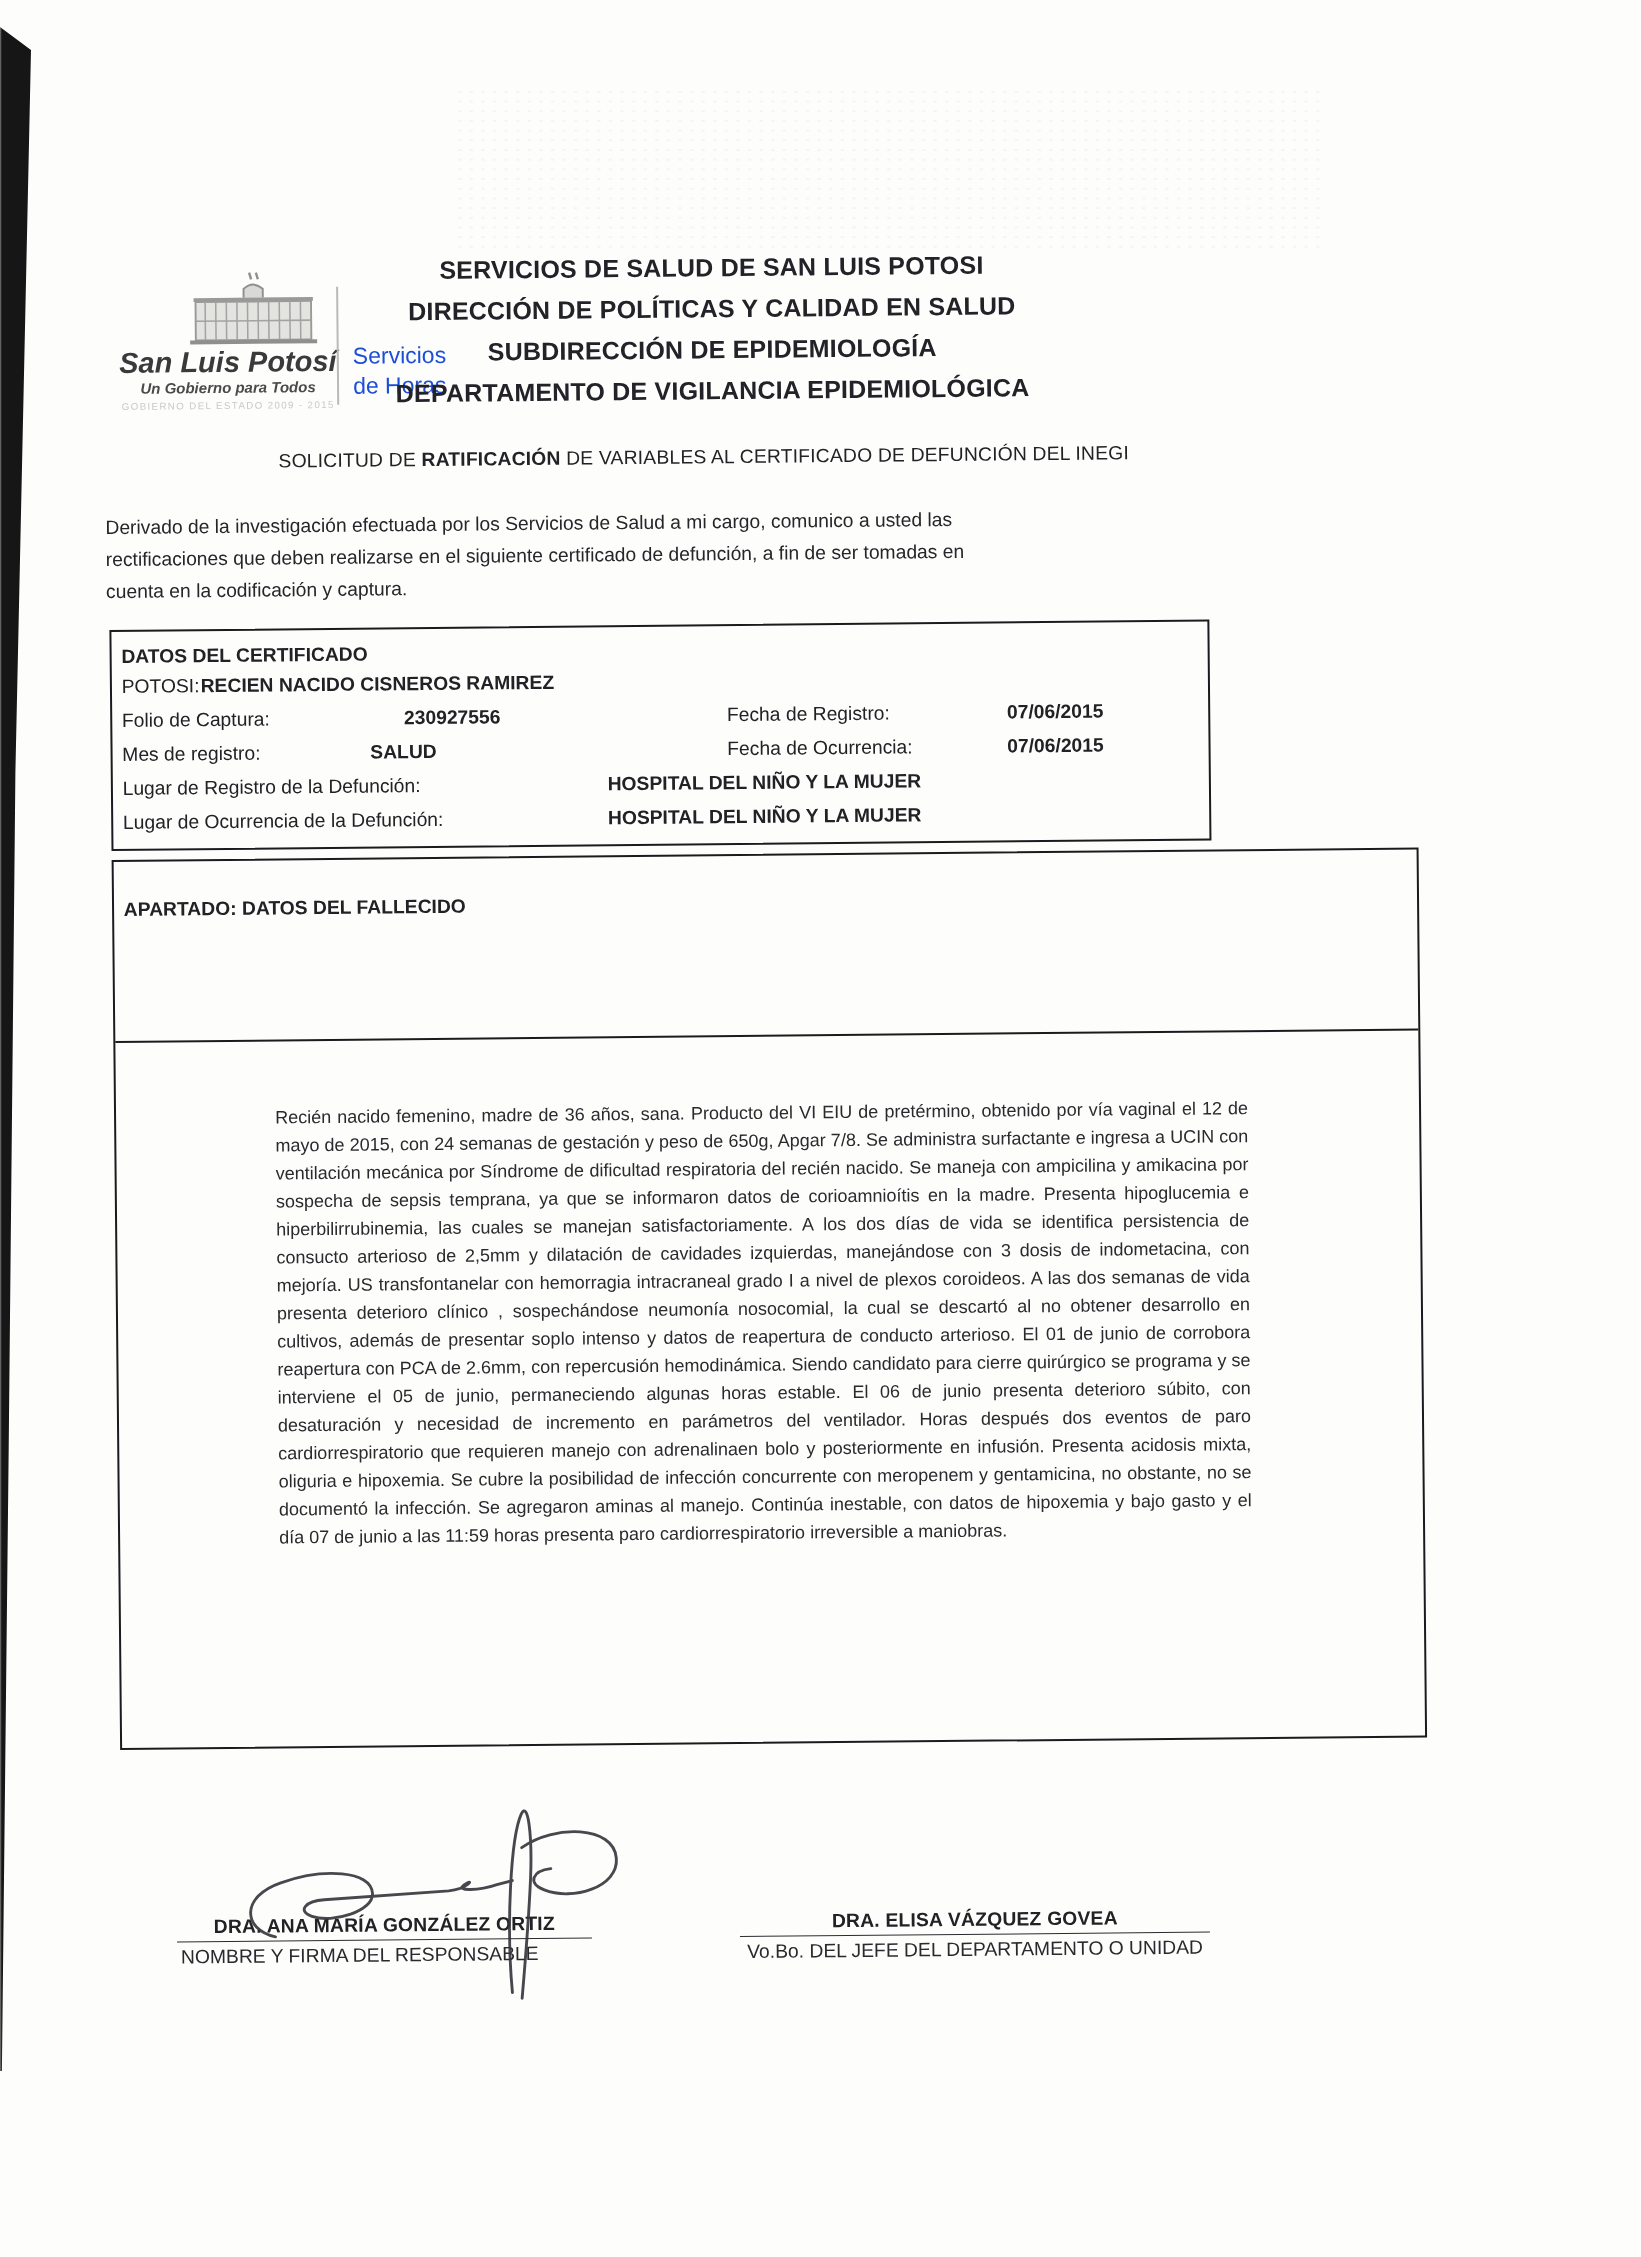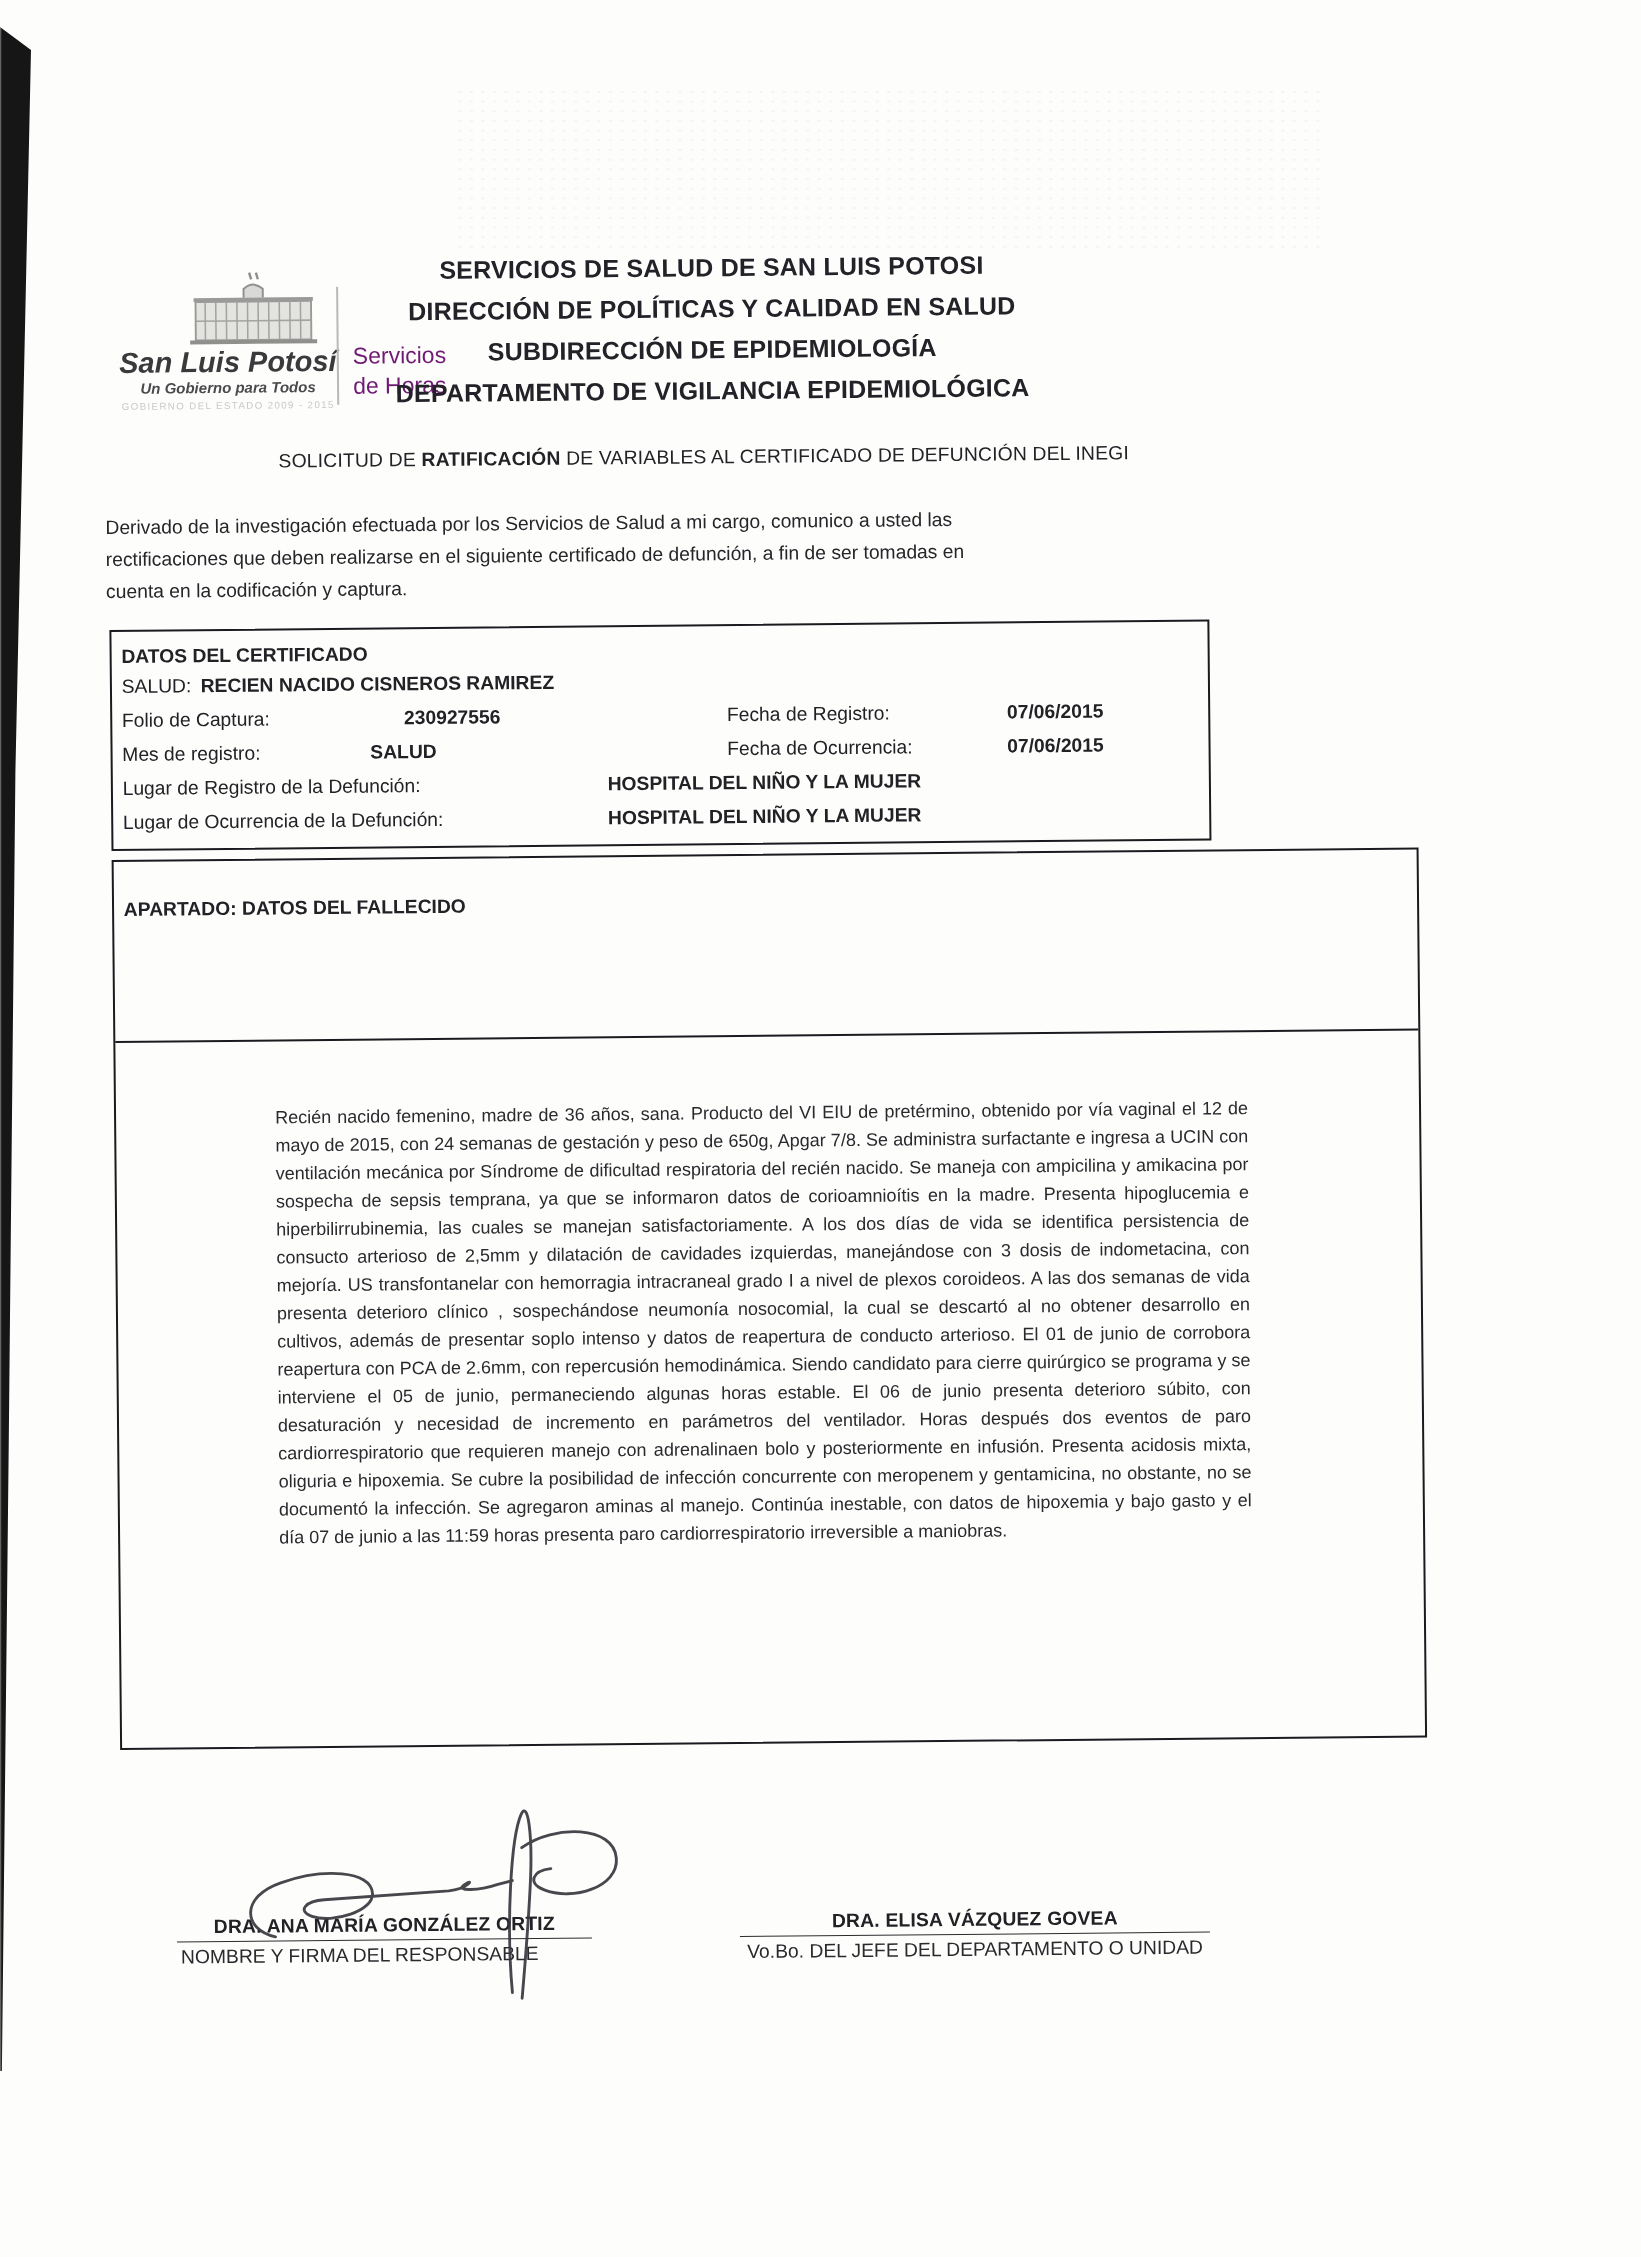--- a/index.html
+++ b/index.html
@@ -28,21 +28,21 @@
     font-size:25px;font-weight:bold;line-height:41px;color:#222228;letter-spacing:0.2px;}
   .logo{position:absolute;left:124px;top:268px;width:319px;height:164px;}
   .palace{position:absolute;left:60px;top:3.9px;}
   .brand{position:absolute;left:0px;top:81px;width:222px;text-align:center;
     font-style:italic;font-weight:bold;font-size:29px;color:#3a3a3c;line-height:29px;}
   .tagline{position:absolute;left:0px;top:112px;width:222px;text-align:center;
     font-style:italic;font-weight:bold;font-size:15px;color:#4a4a4c;}
   .brand-sub{position:absolute;left:0px;top:133px;width:222px;text-align:center;
     font-size:9.7px;color:#c9c9c5;letter-spacing:1.4px;}
   .logo-divider{position:absolute;left:220px;top:21px;width:1.9px;height:118px;background:#b9b9b6;}
-  .org-side{position:absolute;left:236px;top:75px;font-size:23px;line-height:30px;color:#701a75;}
+  .org-side{position:absolute;left:236px;top:75px;font-size:23px;line-height:30px;color:#1d4ed8;}
 
   
   .subject{position:absolute;left:145px;top:452px;width:1130px;text-align:center;
     font-size:19.3px;color:#232327;letter-spacing:0.2px;}
   .intro{position:absolute;left:111px;top:512px;width:917px;
     font-size:19.3px;line-height:32px;color:#26262a;}
 
   
   .box1{position:absolute;left:114px;top:630px;width:1096px;height:217px;
     border:2.9px solid #1b1b1f;}
@@ -110,21 +110,21 @@
 
     <div class="subject"><span>SOLICITUD DE </span><span class="bold">RATIFICACIÓN</span><span> DE VARIABLES AL CERTIFICADO DE DEFUNCIÓN DEL  INEGI</span></div>
 
     <div class="intro">Derivado de la investigación efectuada por los Servicios de Salud a mi cargo, comunico a usted las rectificaciones que deben realizarse en el siguiente certificado de defunción, a fin de ser tomadas en cuenta en la codificación y captura.</div>
 
     <div class="box1">
       <div class="b1row" style="top:13.5px">
         <span class="cA bold">DATOS DEL CERTIFICADO</span>
       </div>
       <div class="b1row" style="top:44px">
-        <span class="cA">SALUD:</span>
+        <span class="cA">POTOSI:</span>
         <span class="cB bold">RECIEN NACIDO CISNEROS RAMIREZ</span>
       </div>
       <div class="b1row" style="top:78px">
         <span class="cA">Folio de Captura:</span>
         <span class="cC bold">230927556</span>
         <span class="cE">Fecha de Registro:</span>
         <span class="cF bold">07/06/2015</span>
       </div>
       <div class="b1row" style="top:112px">
         <span class="cA">Mes de registro:</span>

